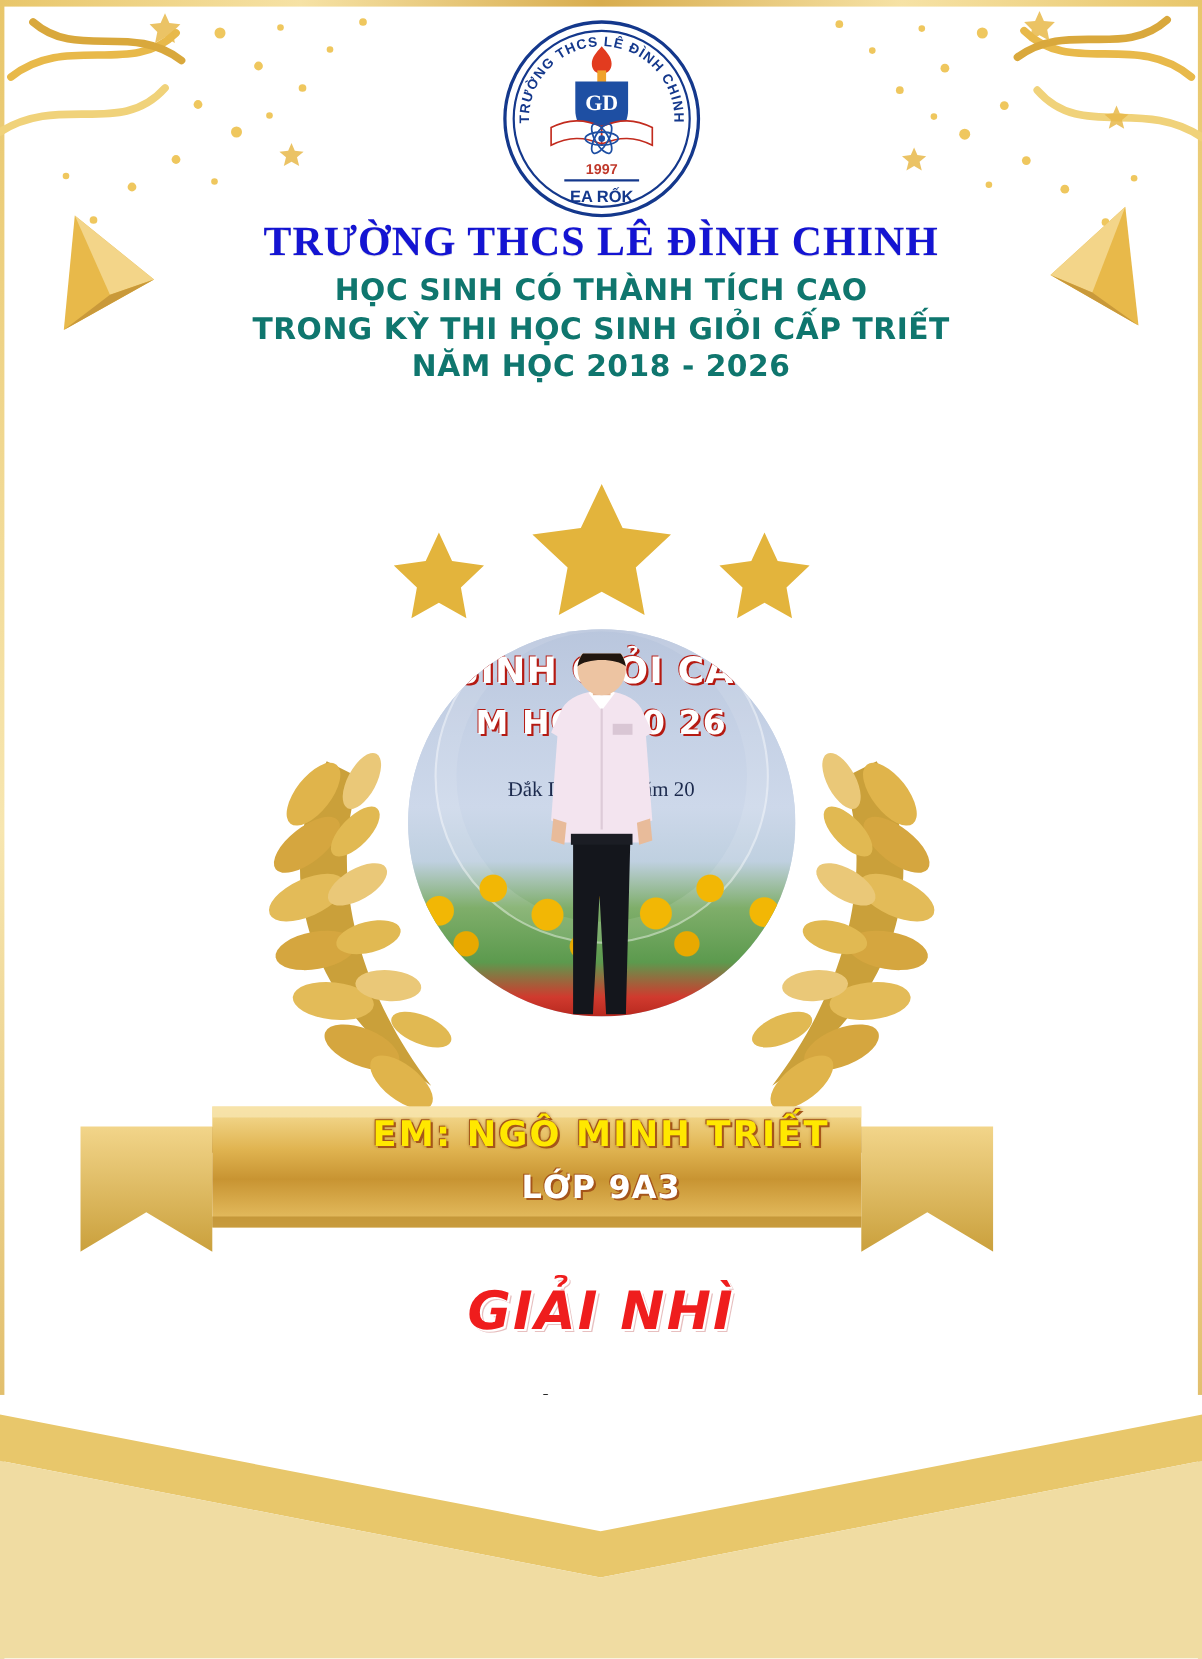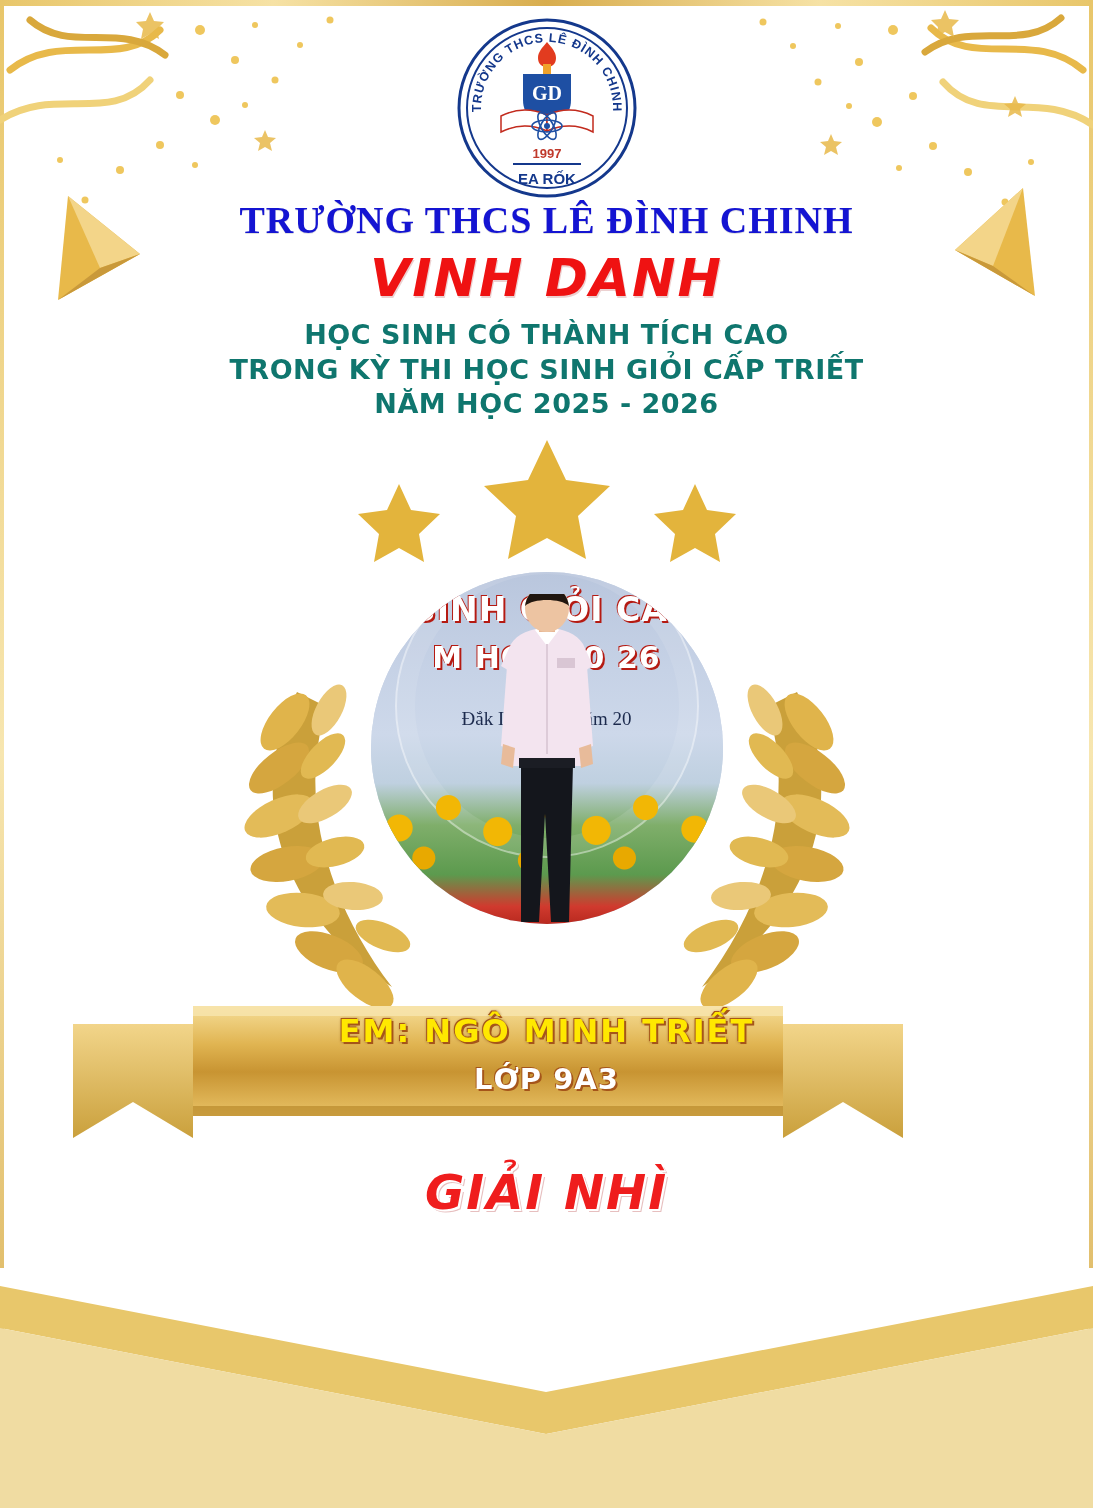--- a/index.html
+++ b/index.html
@@ -368,24 +368,23 @@
       </g>
       <circle cx="90" cy="108" r="3" fill="#1e4fa3"></circle>
       <text x="90" y="140" text-anchor="middle" font-family="'Liberation Sans',sans-serif" font-size="13" font-weight="bold" fill="#c0392b">1997</text>
       <line x1="56" y1="146" x2="124" y2="146" stroke="#14388c" stroke-width="2"></line>
       <text x="90" y="166" text-anchor="middle" font-family="'Liberation Sans',sans-serif" font-size="15" font-weight="bold" fill="#14388c">EA RỐK</text>
     </svg>
   </div>
 
   <div class="headings">
     <h1 class="school-name">TRƯỜNG THCS LÊ ĐÌNH CHINH</h1>
-    <h2 class="honor-word">VINH DANH</h2>
     <p class="sub-line">HỌC SINH CÓ THÀNH TÍCH CAO</p>
     <p class="sub-line">TRONG KỲ THI HỌC SINH GIỎI CẤP TRIẾT</p>
-    <p class="sub-line">NĂM HỌC 2025 - 2026</p>
+    <p class="sub-line">NĂM HỌC 2018 - 2026</p>
   </div>
 
   <div class="emblem">
 
     <svg style="position:absolute;left:0;top:0;" width="740" height="160" viewBox="0 0 740 160">
       <g fill="#e3b43c">
         <path d="M370,8 l19,40 44,6 -32,30 8,43 -39,-21 -39,21 8,-43 -32,-30 44,-6z"></path>
         <path d="M228,52 l12,26 29,4 -21,20 5,28 -25,-14 -25,14 5,-28 -21,-20 29,-4z" transform="translate(-6,0)"></path>
         <path d="M512,52 l12,26 29,4 -21,20 5,28 -25,-14 -25,14 5,-28 -21,-20 29,-4z" transform="translate(6,0)"></path>
       </g>

